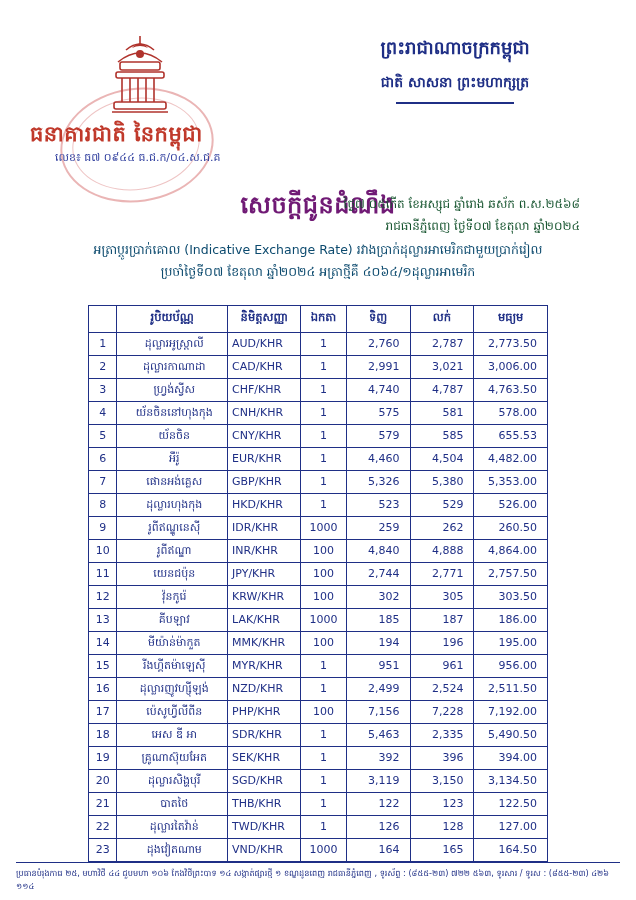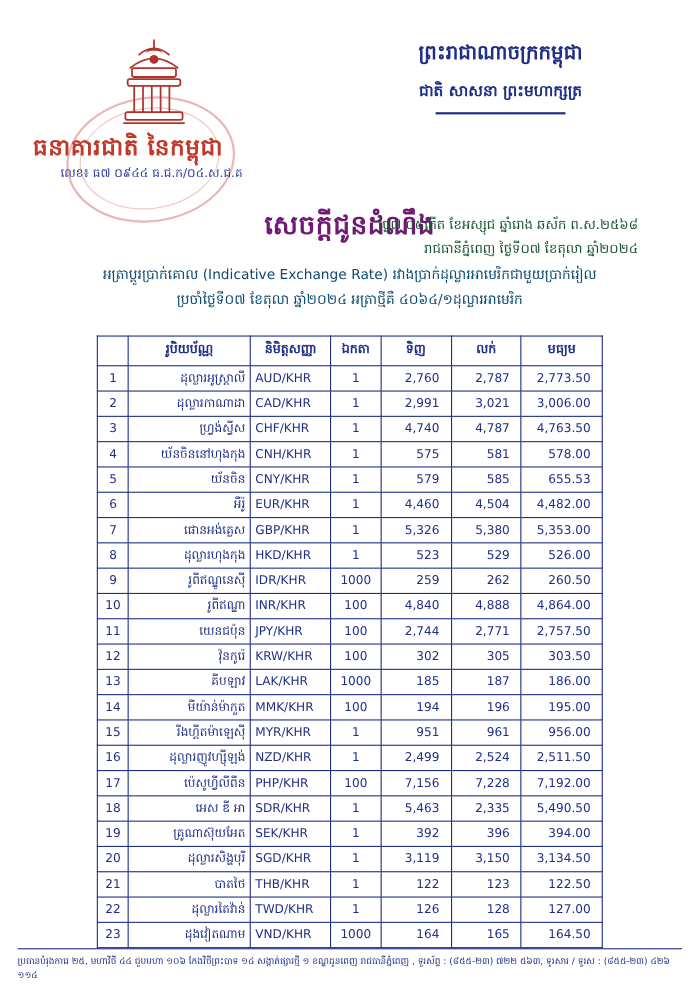--- a/index.html
+++ b/index.html
@@ -86,21 +86,21 @@
     height:22px;
     padding:0 4px;
   }
   thead th{
     font-weight:bold;
     text-align:center;
     font-size:11.5px;
     height:26px;
   }
   td.num{text-align:center;width:26px;}
-  td.name{text-align:right;width:132px;padding-left:8px;}
+  td.name{text-align:center;width:132px;padding-left:8px;}
   td.sym{width:78px;}
   td.unit{text-align:center;width:46px;}
   td.val{text-align:right;width:70px;padding-right:10px;}
 
   
   .footer{
     position:absolute;left:0;right:0;bottom:8px;
     padding:0 16px;
   }
   .footer .line{border-top:1px solid #1f2f86;margin-bottom:4px;}

